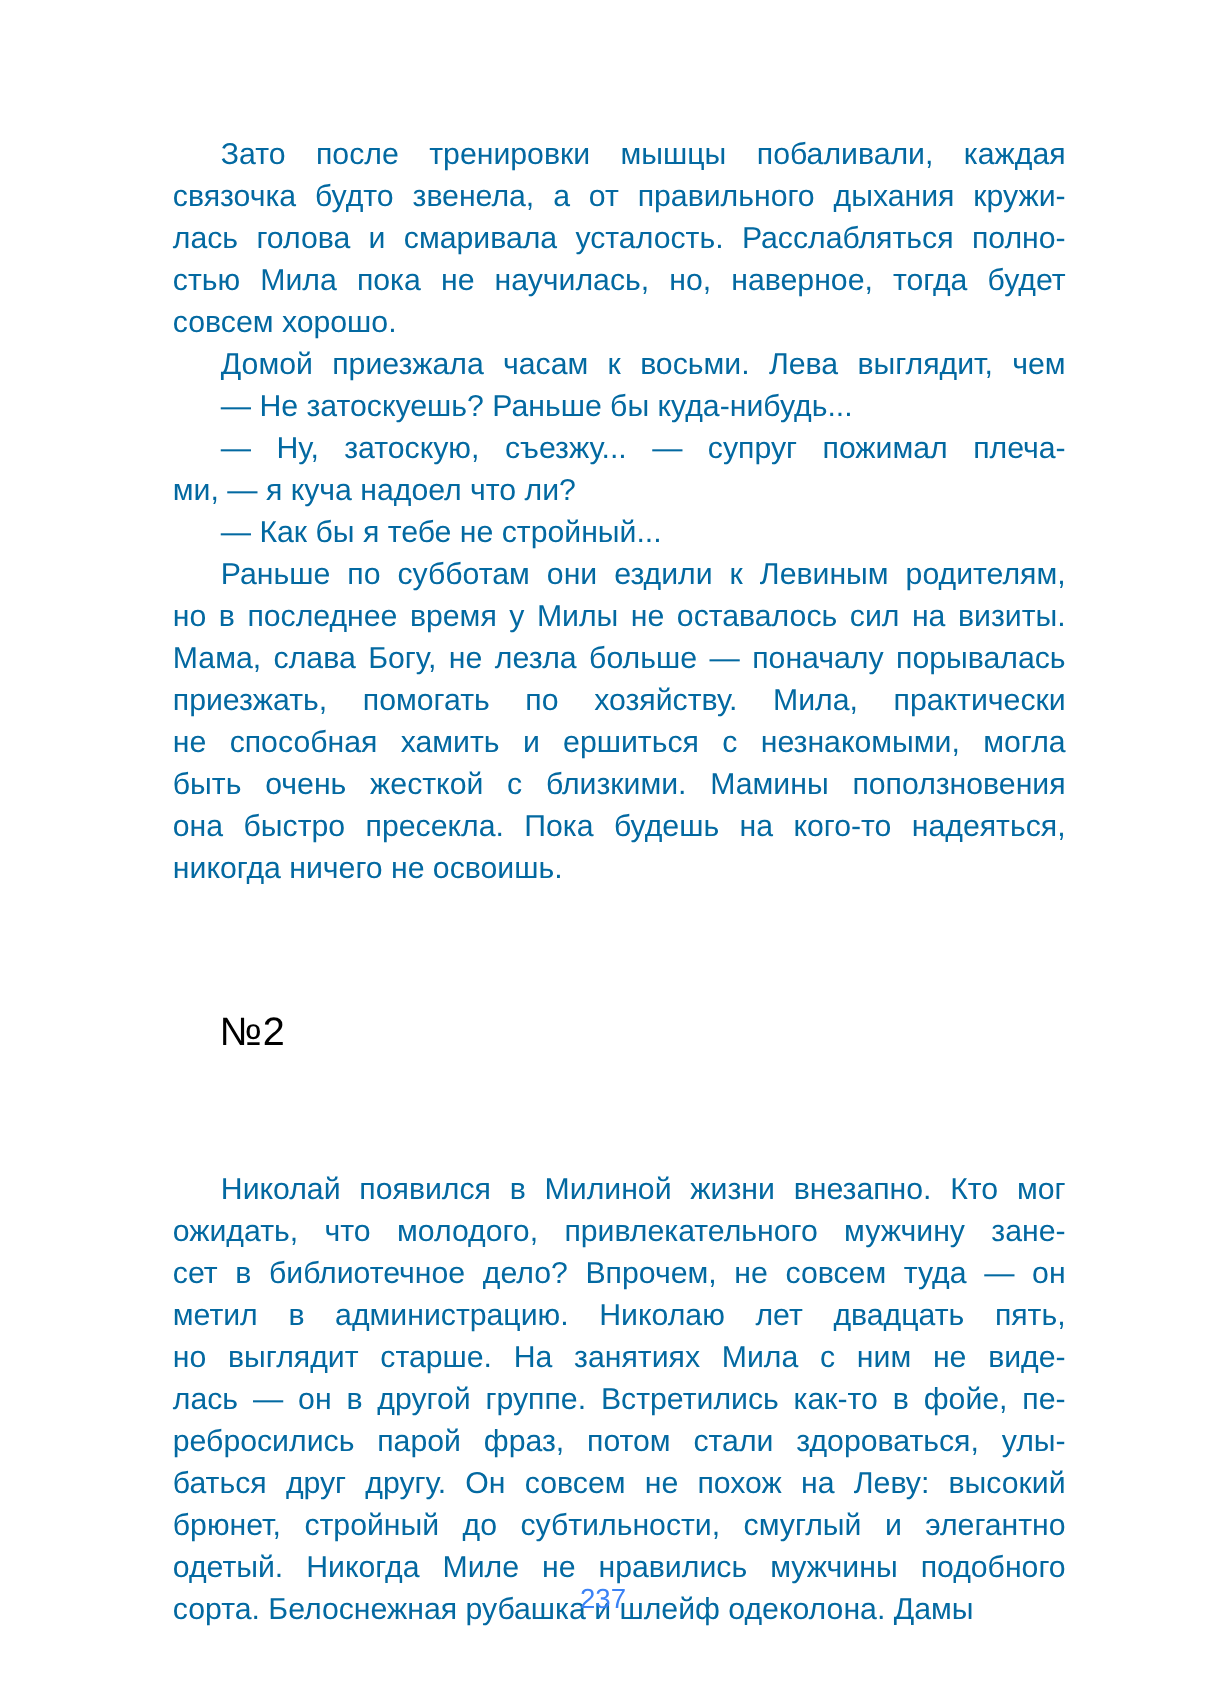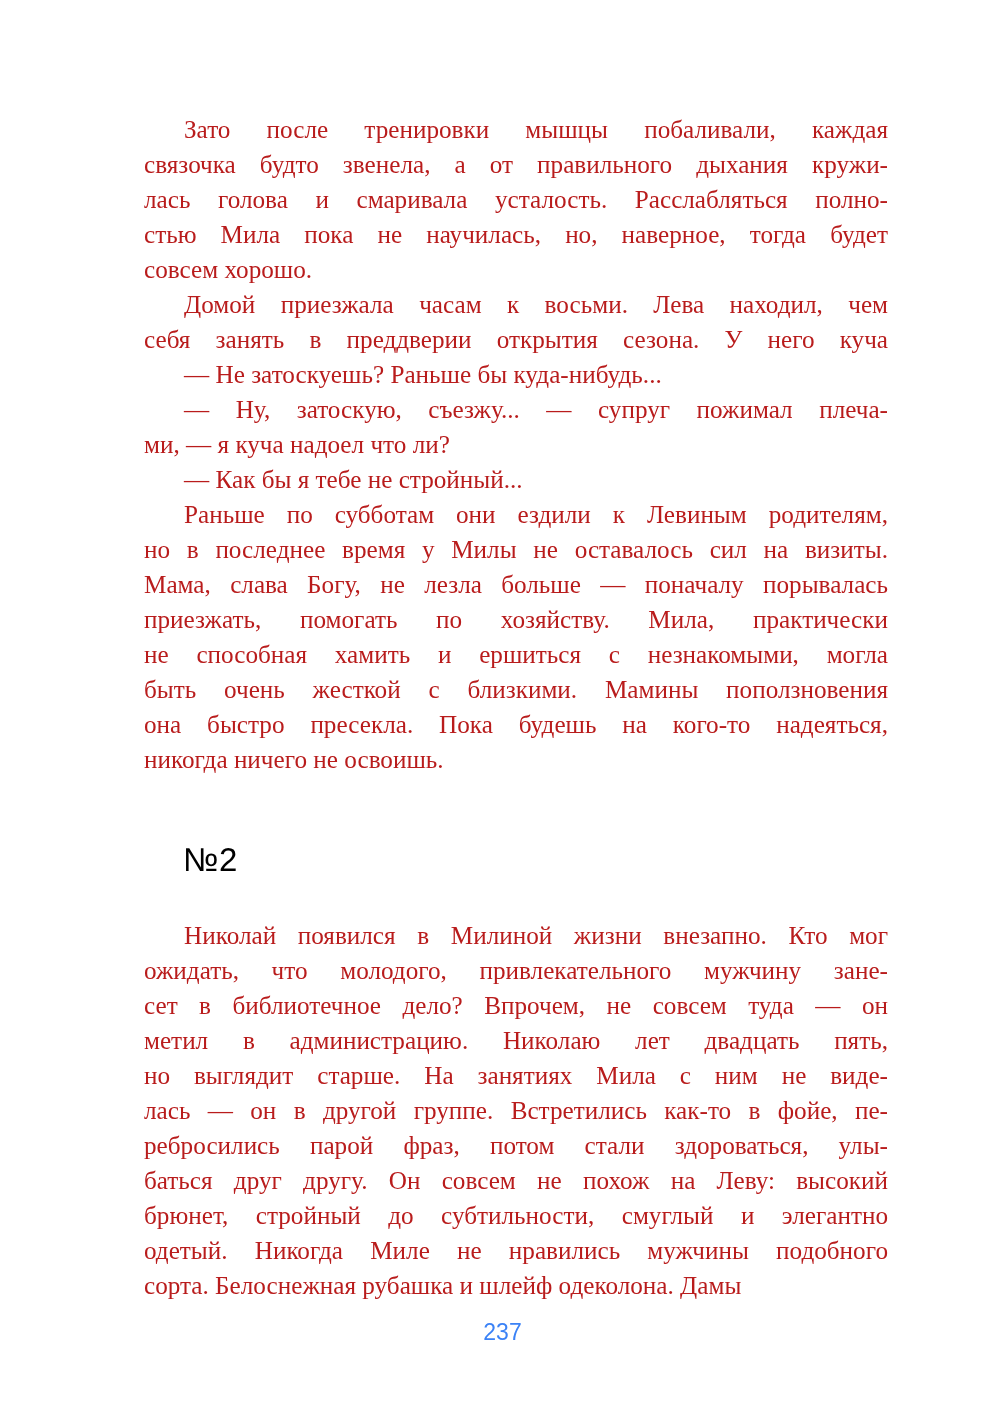--- a/index.html
+++ b/index.html
@@ -16,24 +16,24 @@
     overflow: hidden;
     box-sizing: border-box;
   }
   .text-block {
     position: absolute;
     left: 144px;
     top: 112px;
     width: 744px;
   }
   .para {
-    font-family: Liberation Serif, serif;
+    font-family: Liberation Sans, sans-serif;
     font-size: 25.2px;
     line-height: 35px;
-    color: #b91c1c;
+    color: #0369a1;
     text-align: justify;
     text-align-last: left;
     margin: 0;
     text-indent: 40px;
     white-space: pre-wrap;
     -webkit-hyphens: none;
     hyphens: none;
   }
   
   .line {
@@ -76,32 +76,32 @@
     top: 1318px;
     text-align: center;
     font-family: "Liberation Sans", "DejaVu Sans", sans-serif;
     font-size: 23px;
     line-height: 28px;
     color: #3b82f6;
   }
   .block-2 {
     position: absolute;
     left: 144px;
-    top: 918px;
+    top: 974px;
     width: 744px;
   }
 </style>
 </head>
 <body>
 
 <div class="page">
 
   <div class="text-block" id="block-upper">
       <p class="para"><span class="line justify indent">Зато после тренировки мышцы побаливали, каждая</span><span class="line justify">связочка будто звенела, а от правильного дыхания кружи-</span><span class="line justify">лась голова и смаривала усталость. Расслабляться полно-</span><span class="line justify">стью Мила пока не научилась, но, наверное, тогда будет</span><span class="line flush">совсем хорошо.</span></p>
-      <p class="para"><span class="line justify indent">Домой приезжала часам к восьми. Лева находил, чем</span><span class="line justify">себя занять в преддверии открытия сезона. У него куча</span></p>
+      <p class="para"><span class="line justify indent">Домой приезжала часам к восьми. Лева выглядит, чем</span></p>
       <p class="para"><span class="line flush indent">— Не затоскуешь? Раньше бы куда-нибудь...</span></p>
       <p class="para"><span class="line justify indent">— Ну, затоскую, съезжу... — супруг пожимал плеча-</span><span class="line flush">ми, — я куча надоел что ли?</span></p>
       <p class="para"><span class="line flush indent">— Как бы я тебе не стройный...</span></p>
       <p class="para"><span class="line justify indent">Раньше по субботам они ездили к Левиным родителям,</span><span class="line justify">но в последнее время у Милы не оставалось сил на визиты.</span><span class="line justify">Мама, слава Богу, не лезла больше — поначалу порывалась</span><span class="line justify">приезжать, помогать по хозяйству. Мила, практически</span><span class="line justify">не способная хамить и ершиться с незнакомыми, могла</span><span class="line justify">быть очень жесткой с близкими. Мамины поползновения</span><span class="line justify">она быстро пресекла. Пока будешь на кого-то надеяться,</span><span class="line flush">никогда ничего не освоишь.</span></p>
     </div>
 
   <h2 class="section-heading">№2</h2>
 
   <div class="block-2" id="block-lower">
       <p class="para"><span class="line justify indent">Николай появился в Милиной жизни внезапно. Кто мог</span><span class="line justify">ожидать, что молодого, привлекательного мужчину зане-</span><span class="line justify">сет в библиотечное дело? Впрочем, не совсем туда — он</span><span class="line justify">метил в администрацию. Николаю лет двадцать пять,</span><span class="line justify">но выглядит старше. На занятиях Мила с ним не виде-</span><span class="line justify">лась — он в другой группе. Встретились как-то в фойе, пе-</span><span class="line justify">ребросились парой фраз, потом стали здороваться, улы-</span><span class="line justify">баться друг другу. Он совсем не похож на Леву: высокий</span><span class="line justify">брюнет, стройный до субтильности, смуглый и элегантно</span><span class="line justify">одетый. Никогда Миле не нравились мужчины подобного</span><span class="line flush">сорта. Белоснежная рубашка и шлейф одеколона. Дамы</span></p>

